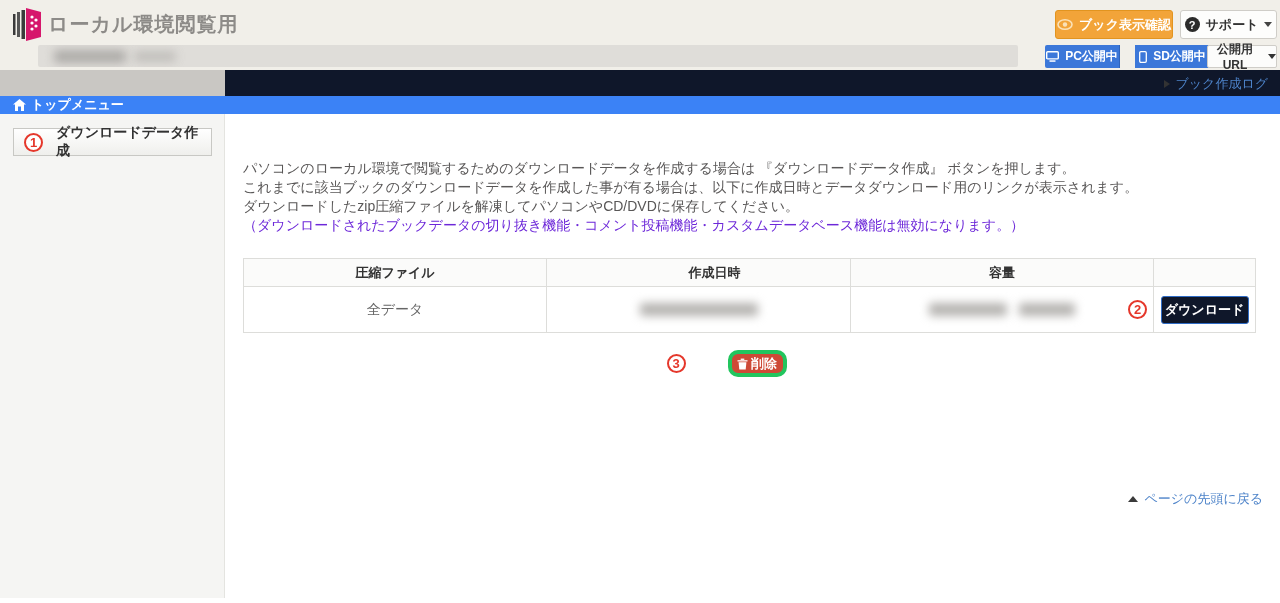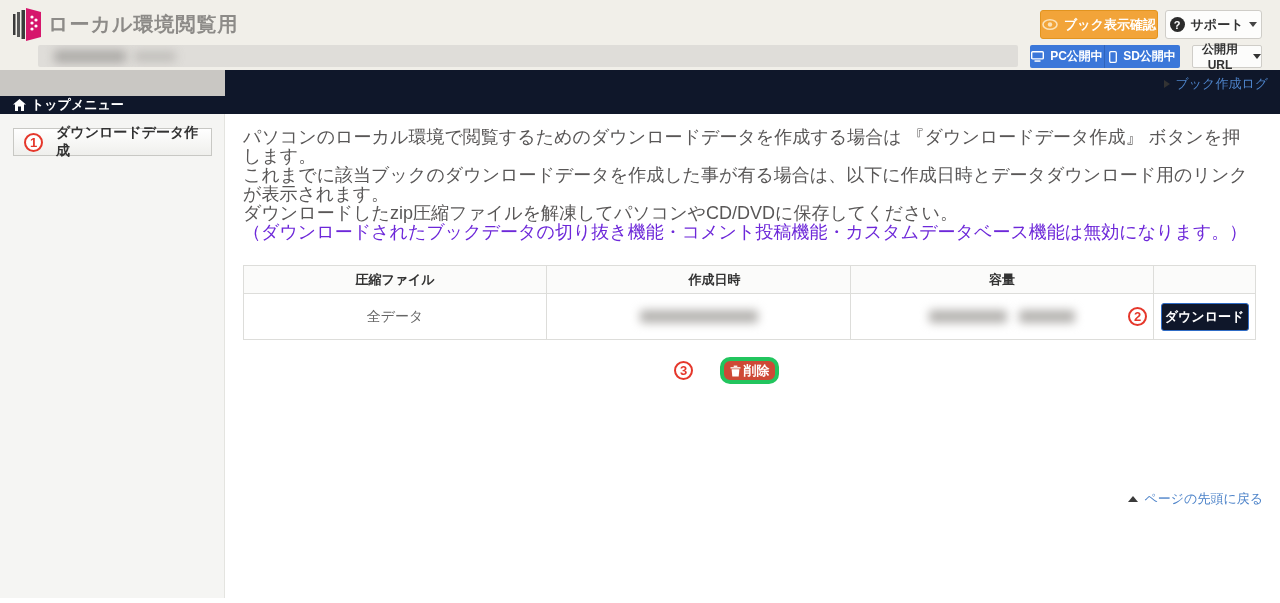--- a/index.html
+++ b/index.html
@@ -3,52 +3,52 @@
 <meta charset="utf-8">
 <style>
   * { margin:0; padding:0; box-sizing:border-box; }
   html,body { width:1280px; height:603px; font-family:"Liberation Sans","DejaVu Sans",sans-serif; background:#fff; overflow:hidden; }
   .page { position:relative; width:1280px; height:603px; }
 
   
   .header { position:relative; width:1280px; height:70px; background:#F1EFE9; }
   .logo { position:absolute; left:13px; top:8px; width:28px; height:33px; }
   .app-title { position:absolute; left:48px; top:11px; font-size:20px; font-weight:bold; color:#8D8B88; letter-spacing:1px; }
-  .btn { display:inline-flex; align-items:center; justify-content:center; gap:6px; cursor:pointer; border-radius:3px; font-weight:bold; }
+  .btn { display:inline-flex; align-items:center; justify-content:center; gap:6px; cursor:pointer; border-radius:3px; font-weight:bold;margin-left:15px; }
   .btn-preview { position:absolute; left:1040px; top:10px; width:118px; height:29px; background:#F2A439; border:1px solid #E2941F; color:#fff; font-size:13px; }
   .btn-support { position:absolute; left:1165px; top:10px; width:97px; height:29px; background:#FDFDFC; border:1px solid #CFCDC8; color:#333; font-size:13px; }
   .q-badge { width:15px; height:15px; border-radius:50%; background:#2B2B2B; color:#fff; font-size:11px; font-weight:bold; display:flex; align-items:center; justify-content:center; }
   .caret-down { width:0; height:0; border-left:4px solid transparent; border-right:4px solid transparent; border-top:5px solid #444; display:inline-block; }
   .book-title-bar { position:absolute; left:38px; top:45px; width:980px; height:22px; background:#DFDDD9; border-radius:2px; overflow:hidden; }
   .blur-chip { position:absolute; background:#AEACA9; filter:blur(5px); border-radius:3px; }
   .status-group { position:absolute; left:1030px; top:45px; height:33px; display:flex; }
   .btn-status { height:23px; background:#3B77D9; color:#fff; font-size:12px; border:0; width:75px; }
   .btn-status.first { border-right:1px solid #2F64BC; border-radius:2px 0 0 2px; }
   .btn-status.last { border-radius:0 2px 2px 0; }
   .btn-url { position:absolute; left:1192px; top:45px; width:70px; height:23px; background:#FCFCFB; border:1px solid #CFCDC8; color:#333; font-size:12px; border-radius:2px; }
 
   
   .strip { position:relative; width:1280px; height:26px; background:#0f172a; }
   .strip-left { position:absolute; left:0; top:0; width:225px; height:26px; background:#C9C7C3; }
   .log-link { position:absolute; right:12px; top:5px; display:flex; align-items:center; gap:5px; color:#4D83C9; font-size:13px; cursor:pointer; text-decoration:none; }
   .tri-right { width:0; height:0; border-top:4px solid transparent; border-bottom:4px solid transparent; border-left:6px solid #333; display:inline-block; }
 
   
-  .menubar { position:relative; width:1280px; height:18px; background:#0f172a; display:flex; align-items:center; padding-left:13px; gap:5px; }
+  .menubar { position:relative; width:1280px; height:18px; background:#3b82f6; display:flex; align-items:center; padding-left:13px; gap:5px; }
   .menubar-label { color:#fff; font-size:13px; font-weight:bold; }
 
   
   .main { display:flex; width:1280px; height:484px; }
   .sidebar { width:225px; background:#F5F5F3; border-right:1px solid #E4E4E0; padding:14px 13px; }
   .side-btn { position:relative; width:199px; height:28px; background:linear-gradient(#FFFFFF,#EFEFEC); border:1px solid #C8C8C4; display:flex; align-items:center; padding-left:10px; gap:13px; cursor:pointer; }
   .callout { flex:none; width:19px; height:19px; border:2px solid #E5372B; border-radius:50%; color:#E5372B; font-size:13px; font-weight:bold; display:flex; align-items:center; justify-content:center; background:#fff; }
   .side-btn-label { font-size:14px; font-weight:bold; color:#333; }
 
   .content { position:relative; flex:1; background:#fff; padding:14px 25px 0 18px; }
-  .instructions { font-size:18px; color:#595757; line-height:19px; }
+  .instructions { font-size:14px; color:#595757; line-height:19px;margin-top:31px; }
   .instructions .note { color:#6d28d9; }
 
   table.dl { border-collapse:collapse; margin-top:23px; width:1012px; table-layout:fixed; }
   table.dl th, table.dl td { border:1px solid #DDDDDA; text-align:center; }
   table.dl th { height:28px; font-size:13px; color:#333; background:#FBFBFA; font-weight:bold; }
   table.dl td { height:46px; font-size:14px; color:#666; position:relative; }
   .col-file { width:303px; } .col-date { width:304px;padding-left:32px; } .col-size { width:303px;margin-top:36px; } .col-action { width:102px; }
   .cell-chips { display:flex; justify-content:center; gap:12px; }
   .cell-chip { height:13px; background:#B5B3B0; filter:blur(5px); border-radius:3px; }
   .callout-abs2 { position:absolute; right:6px; top:13px; }

